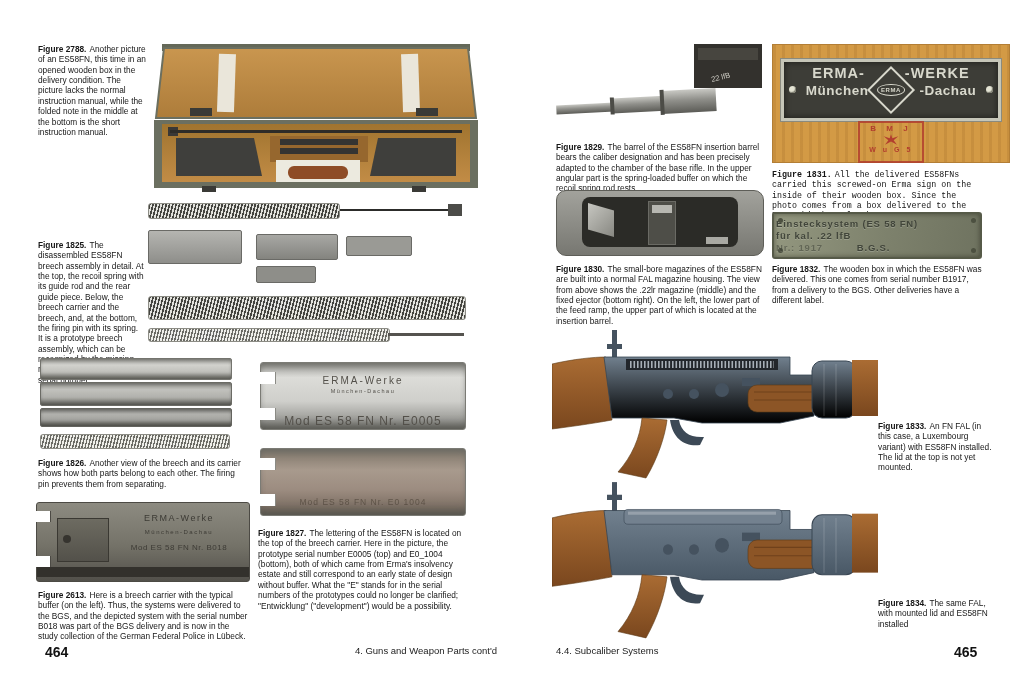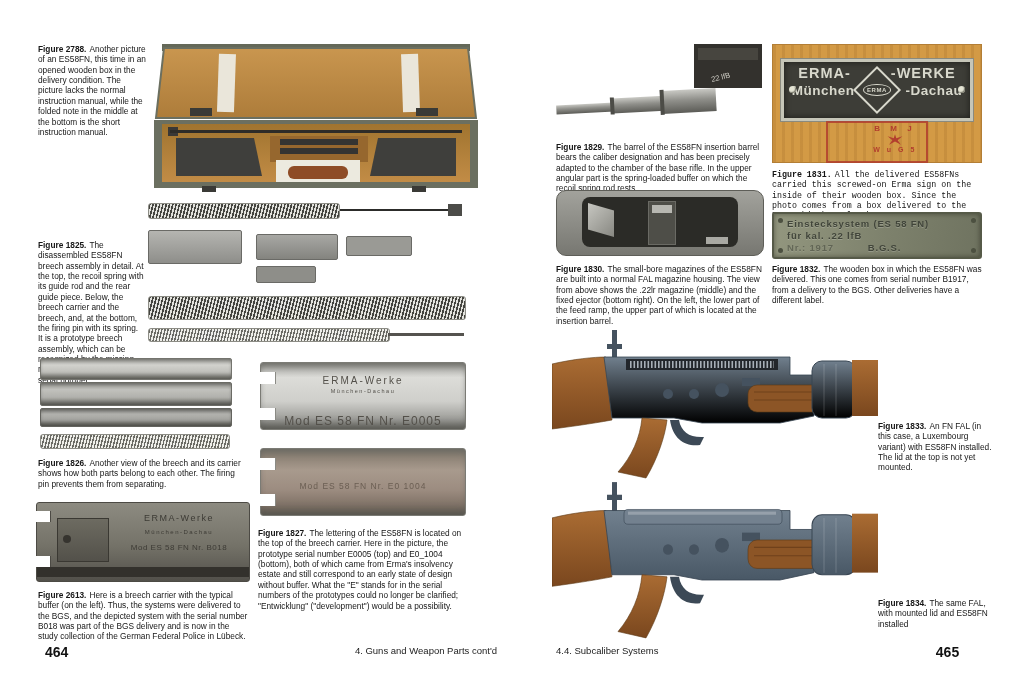--- a/index.html
+++ b/index.html
@@ -37,28 +37,28 @@
   .erma-row2{display:flex;justify-content:center;gap:46px;color:#d8d8cc;font-weight:700;
      letter-spacing:.5px;font-size:13.5px;margin-top:2px;}
   .erma-diamond{position:absolute;left:50%;top:50%;width:30px;height:30px;background:#3d3d37;
      border:2px solid #d8d8cc;transform:translate(-50%,-50%) rotate(45deg);display:flex;
      align-items:center;justify-content:center;}
   .erma-diamond-inner{transform:rotate(-45deg);border:1px solid #d8d8cc;border-radius:50%;
      font-size:6px;font-weight:700;color:#d8d8cc;padding:2px 3px;letter-spacing:.5px;}
   .screw{position:absolute;width:7px;height:7px;border-radius:50%;background:#e4e4d4;
      box-shadow:inset -1px -1px 1px #77776a;}
   .bmj{position:absolute;left:50%;transform:translateX(-50%);top:76px;width:62px;height:38px;
-     border:2.5px solid rgba(178,62,46,.85);color:#b23e2e;text-align:center;padding-left:36px;}
+     border:2.5px solid rgba(178,62,46,.85);color:#b23e2e;text-align:center;}
   .bmj .t1{font-size:8px;letter-spacing:4px;font-weight:700;margin-top:1px;}
   .bmj .t2{font-size:7px;letter-spacing:2.5px;font-weight:700;}
 
   .plate32{position:absolute;inset:0;border:2px solid #565a48;border-radius:3px;
      background:linear-gradient(100deg,#93977f 0,#7d816c 55%,#6f7360 100%);
      box-shadow:inset 0 0 5px rgba(30,32,20,.5);}
-  .plate32 .ln{margin-left:13px;font-weight:700;color:#41453a;letter-spacing:.8px;font-size:9.5px;
+  .plate32 .ln{margin-left:2px;font-weight:700;color:#41453a;letter-spacing:.8px;font-size:9.5px;
      line-height:1.25;text-shadow:0 1px 0 rgba(255,255,255,.18);}
   .dotscrew{position:absolute;width:5px;height:5px;border-radius:50%;background:#4c5040;}
 
   .buffercar{position:absolute;inset:0;border-radius:3px;border:1px solid #4c4a44;
      background:linear-gradient(180deg,#8d8b81 0,#747268 55%,#52504a 100%);}
 </style>
 </head>
 <body>
 
 <div class="spread">
@@ -137,21 +137,21 @@
     <div class="car" style="top:0;background:linear-gradient(180deg,#9f9f9b 0,#dcdcd8 22%,#cfcfcb 58%,#82827e 100%);">
       <div class="notch" style="top:9px;"></div>
       <div class="notch" style="bottom:9px;"></div>
       <div class="eng" style="top:12px;font-size:10px;letter-spacing:2px;">ERMA-Werke</div>
       <div class="eng" style="top:25px;font-size:5.5px;letter-spacing:1.5px;">München-Dachau</div>
       <div class="eng" style="top:51px;font-size:12px;letter-spacing:1px;">Mod ES 58 FN Nr. E0005</div>
     </div>
     <div class="car" style="top:86px;background:linear-gradient(180deg,#7e7569 0,#a89a8d 32%,#9c8c80 62%,#6e6257 100%);">
       <div class="notch" style="top:9px;"></div>
       <div class="notch" style="bottom:9px;"></div>
-      <div class="eng" style="top:32px;font-size:8.5px;letter-spacing:1px;color:rgba(62,52,42,.55);">Mod ES 58 FN Nr. E0 1004</div>
+      <div class="eng" style="top:48px;font-size:8.5px;letter-spacing:1px;color:rgba(62,52,42,.55);">Mod ES 58 FN Nr. E0 1004</div>
     </div>
   </div>
 
   <div class="cap" style="left:258px;top:528px;width:211px;">
     <b>Figure 1827.</b><span>The lettering of the ES58FN is located on the top of the breech carrier. Here in the picture, the prototype serial number E0005 (top) and E0_1004 (bottom), both of which came from Erma's insolvency estate and still correspond to an early state of design without buffer. What the "E" stands for in the serial numbers of the prototypes could no longer be clarified; "Entwicklung" ("development") would be a possibility.</span>
   </div>
 
   <div class="photo" style="left:36px;top:502px;width:214px;height:80px;">
     <div class="buffercar">
       <div style="position:absolute;left:-1px;top:8px;width:14px;height:11px;background:#fff;border-right:1px solid #4c4a44;"></div>
@@ -210,21 +210,21 @@
     <div style="position:absolute;left:92px;top:11px;width:26px;height:42px;border:1px solid #6a6a64;background:#4e4e48;">
       <div style="position:absolute;left:3px;top:3px;right:3px;height:8px;background:#b7b7b1;"></div>
     </div>
     <div style="position:absolute;right:36px;bottom:12px;width:22px;height:7px;background:#a9a9a3;"></div>
   </div>
 
   <div class="cap" style="left:556px;top:264px;width:210px;">
     <b>Figure 1830.</b><span>The small-bore magazines of the ES58FN are built into a normal FAL magazine housing. The view from above shows the .22lr magazine (middle) and the fixed ejector (bottom right). On the left, the lower part of the feed ramp, the upper part of which is located at the insertion barrel.</span>
   </div>
 
-  <div class="photo" style="left:772px;top:44px;width:210px;height:119px;">
+  <div class="photo" style="left:772px;top:44px;width:238px;height:119px;">
     <div class="erma-wood">
       <div class="erma-plate">
         <div class="erma-row">
           <span>ERMA-</span>
           <span>-WERKE</span>
         </div>
         <div class="erma-row2">
           <span>München-</span>
           <span>-Dachau</span>
         </div>
@@ -343,15 +343,15 @@
       <path d="M272,36 v52 M284,36 v52" stroke="rgba(255,255,255,.18)"></path>
       <rect x="300" y="32" width="26" height="56" fill="url(#wdB)"></rect>
     </svg>
   </div>
 
   <div class="cap" style="left:878px;top:598px;width:115px;">
     <b>Figure 1834.</b><span>The same FAL, with mounted lid and ES58FN installed</span>
   </div>
 
   <div class="footer-label" style="left:556px;top:645px;">4.4. Subcaliber Systems</div>
-  <div class="pagenum" style="left:930px;top:644px;width:35px;text-align:center;">465</div>
+  <div class="pagenum" style="left:954px;top:644px;width:35px;text-align:left;">465</div>
 
 </div>
 
 </body></html>

